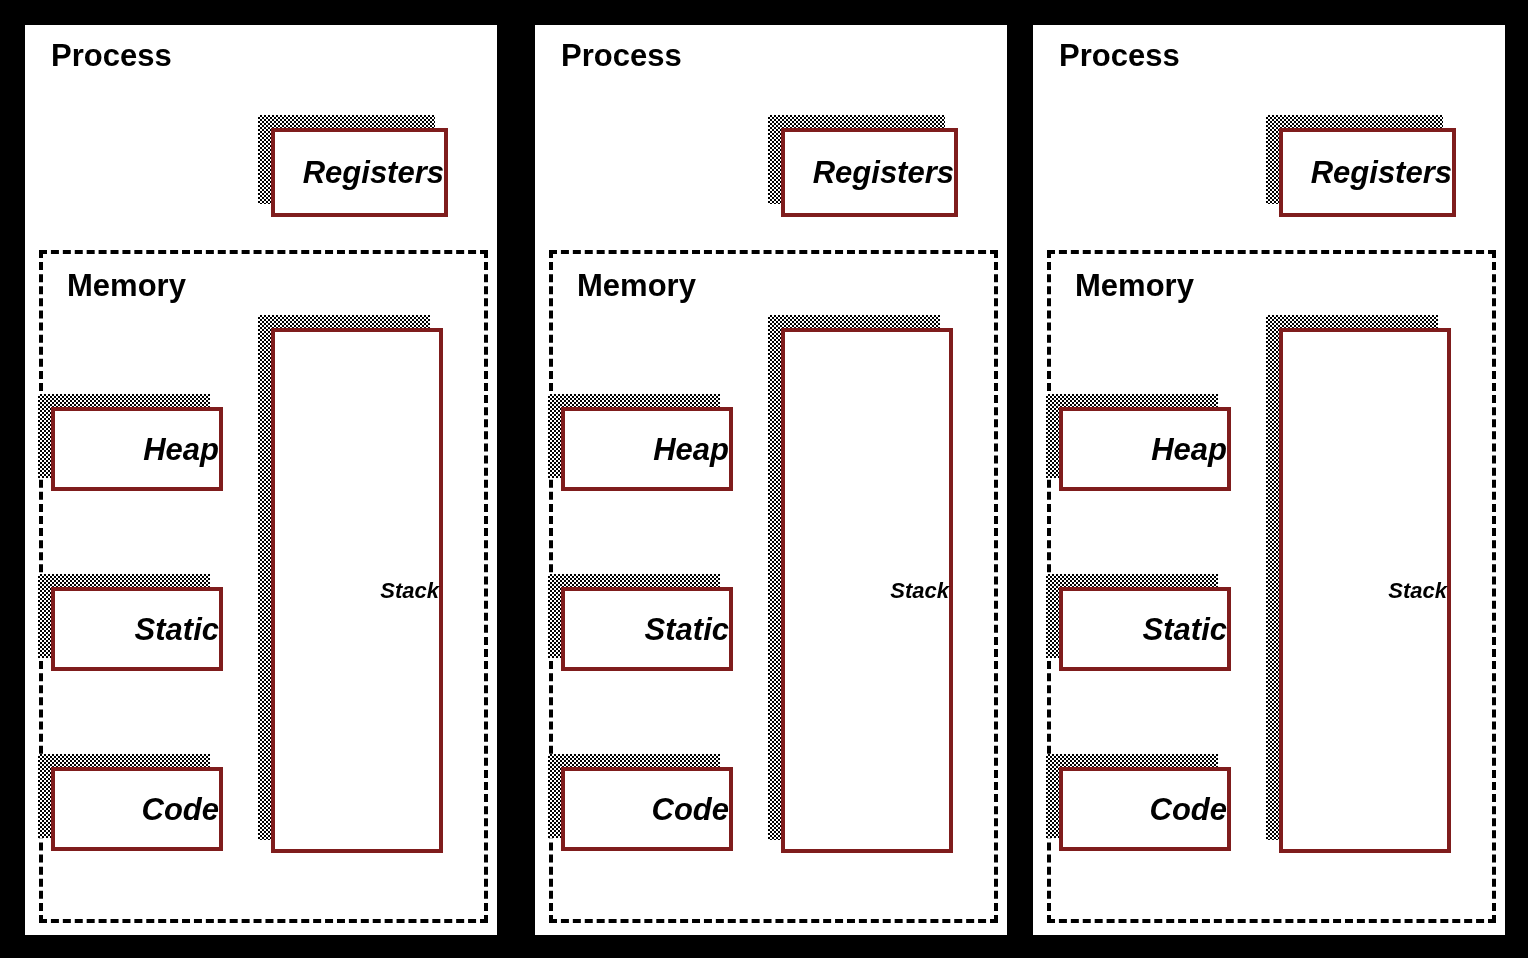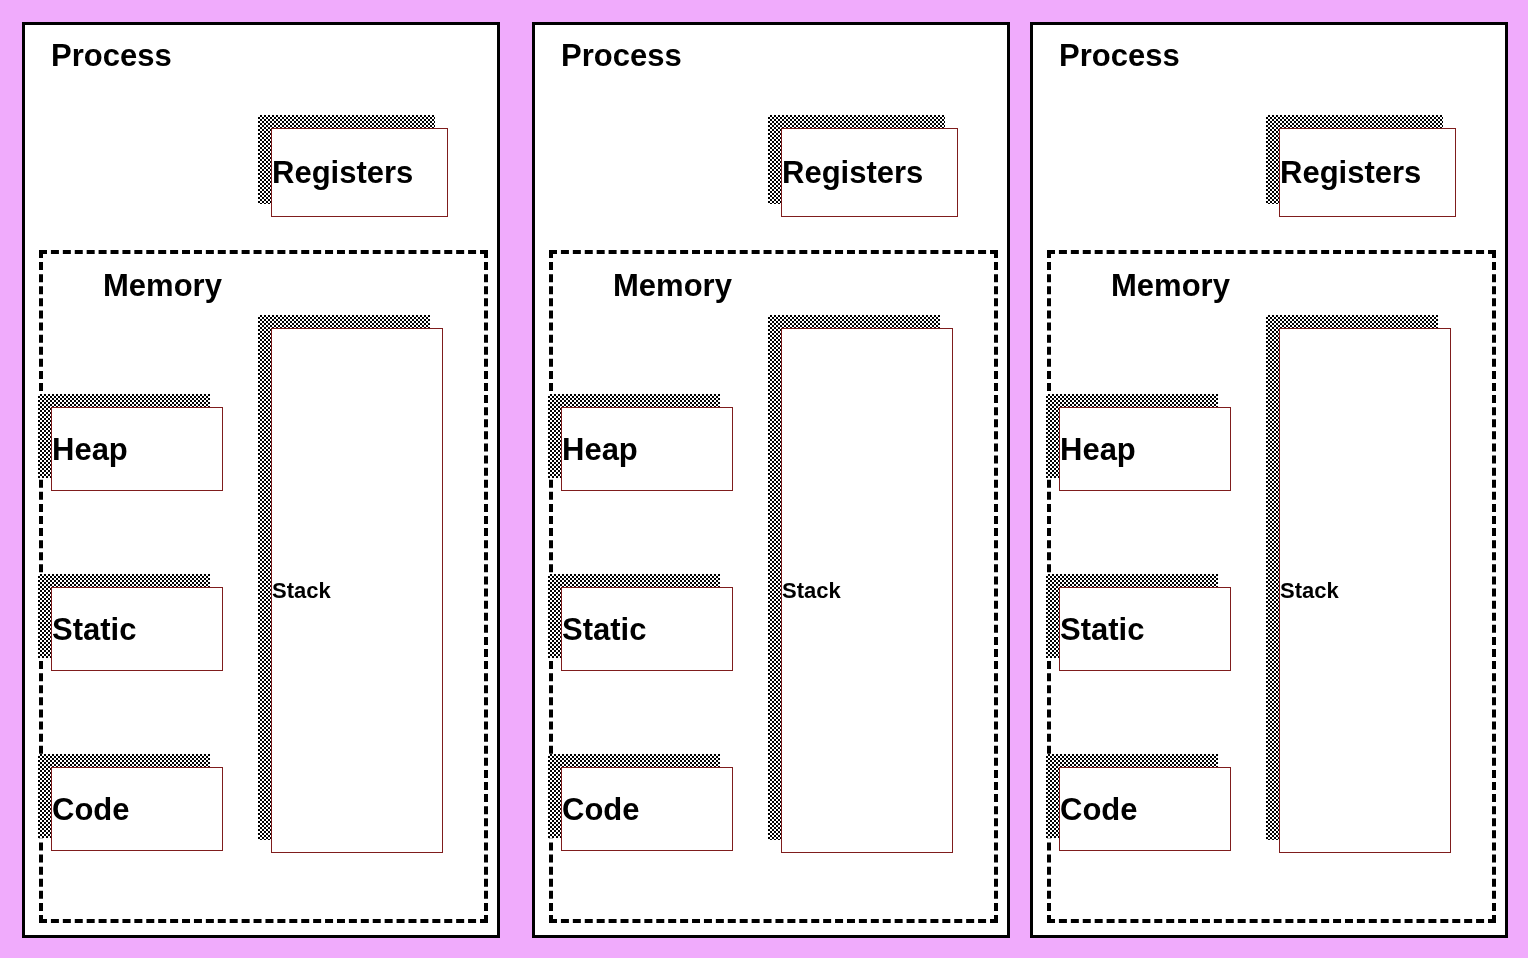--- a/index.html
+++ b/index.html
@@ -10,21 +10,21 @@
   }
   body {
     font-family: "Liberation Sans", sans-serif;
     -webkit-font-smoothing: none;
   }
 
   #stage {
     position: relative;
     width: 1528px;
     height: 958px;
-    background: #f0abfc;
+    background: #000000;
     overflow: hidden;
   }
 
   
   .process-panel {
     position: absolute;
     box-sizing: border-box;
     border: 3px solid #000000;
     background: #ffffff;
   }
@@ -49,21 +49,20 @@
   }
 
   .memory-title {
     position: absolute;
     left: 24px;
     top: 14px;
     font-size: 31px;
     font-weight: bold;
     color: #000000;
     white-space: nowrap;
-    margin-left: 36px;
   }
 
   
   
   .shadow-box {
     position: absolute;
   }
 
   .shadow-box .shadow {
     position: absolute;
@@ -73,24 +72,25 @@
     background-image:
       repeating-conic-gradient(#000000 0% 25%, #ffffff 0% 50%);
     background-size: 4px 4px;
     background-position: 0 0;
   }
 
   .shadow-box .face {
     position: absolute;
     box-sizing: border-box;
     background: #ffffff;
-    border: 1px solid #7f1d1d;
+    border: 4px solid #7f1d1d;
     display: flex;
     align-items: center;
-    justify-content: flex-start;
+    justify-content: flex-end;
+    font-style: italic;
   }
 
   .shadow-box .face .label {
     font-size: 31px;
     font-weight: bold;
     color: #000000;
     white-space: nowrap;
     line-height: 1;
   }
 

